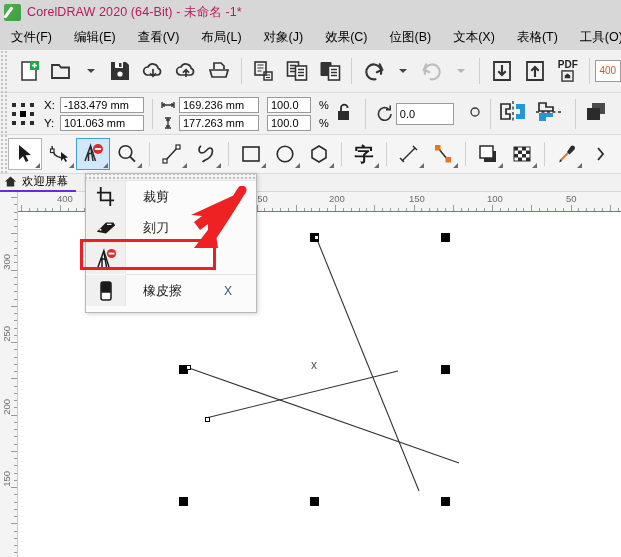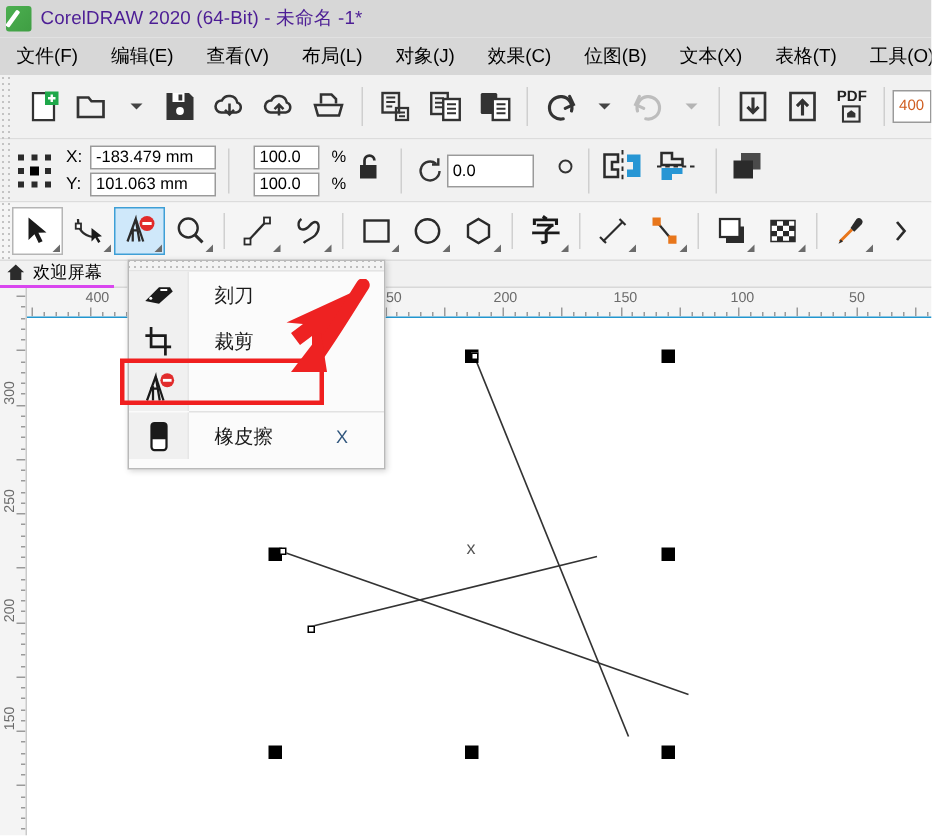--- a/index.html
+++ b/index.html
@@ -20,21 +20,21 @@
   .app-logo {
     width: 17px; height: 17px; border-radius: 2px;
     background: linear-gradient(135deg, #4caf50 0%, #3f9e43 100%);
     position: relative; overflow: hidden;
   }
   .app-logo::after {
     content:""; position:absolute; left:2.5px; top:2px;
     width:3.2px; height:13px; background:#ffffff; transform: rotate(36deg);
     border-radius: 1px;
   }
-  .title-text { font-size: 12.5px; color: #4c1d95; letter-spacing: .1px; }
+  .title-text { font-size: 12.5px; color: #be185d; letter-spacing: .1px; }
 
   
   .menubar {
     position: absolute; left:0; top:25px; width:621px; height:25px;
     background: #d7d7d7; display:flex; align-items:center;
   }
   .menu-item {
     font-size: 12.5px; color: #000; padding: 2px 11px 2px 11px; cursor: default;
     white-space: nowrap;
   }
@@ -97,21 +97,21 @@
 
   
   .tabbar {
     position:absolute; left:0; top:174px; width:621px; height:18px;
     background:#f1f1f1; border-bottom:1px solid #d8d8d8;
     display:flex; align-items:center;
   }
   .doctab {
     display:flex; align-items:center; gap:5px; height:18px;
     padding:0 8px 0 4px; background:#f1f1f1;
-    border-bottom:2px solid #d946ef;
+    border-bottom:2px solid #6d28d9;
     font-size:11.5px; color:#000;
   }
 
   
   .hruler {
     position:absolute; left:18px; top:192px; width:603px; height:20px;
     background:#f4f4f4; border-bottom:1px solid #2196cf; overflow:hidden;
   }
   .hruler .tick { position:absolute; bottom:0; width:1px; background:#9a9a9a; }
   .hruler .lbl { position:absolute; top:1px; font-size:9.5px; color:#6b6b6b; }
@@ -356,20 +356,34 @@
         <span class="fld w84">-183.479 mm</span>
       </div>
       <div class="xy-row">
         <span class="xy-label">Y:</span>
         <span class="fld w84">101.063 mm</span>
       </div>
     </div>
 
     <div class="psep"></div>
 
+    <div class="xy-grid" style="margin-left:0;">
+      <div class="xy-row">
+        <svg width="14" height="12" viewBox="0 0 14 12">
+          <path d="M1 6 h12 M1 3 v6 M13 3 v6 M3 4 l0 4 M11 4 l0 4" stroke="#333" stroke-width="1.4"></path>
+        </svg>
+        <span class="fld w80">169.236 mm</span>
+      </div>
+      <div class="xy-row">
+        <svg width="14" height="12" viewBox="0 0 14 12">
+          <path d="M7 1 v10 M4 1 h6 M4 11 h6 M5 3 h4 M5 9 h4" stroke="#333" stroke-width="1.4"></path>
+        </svg>
+        <span class="fld w80">177.263 mm</span>
+      </div>
+    </div>
 
     <div class="xy-grid">
       <div class="xy-row">
         <span class="fld w44">100.0</span>
         <span class="pct">%</span>
       </div>
       <div class="xy-row">
         <span class="fld w44">100.0</span>
         <span class="pct">%</span>
       </div>
@@ -758,37 +772,37 @@
         <div class="node" style="left: 186px; top: 204px;"></div>
       </div>
     <div class="centerx" style="left:292px; top:146px;">x</div>
   </div>
 
   <div class="flyout">
     <div class="gripper"></div>
 
     <div class="fly-item">
       <span class="fly-icon">
+        <svg width="21" height="21" viewBox="0 0 22 22">
+          <path d="M6 1 V15 H20" fill="none" stroke="#1a1a1a" stroke-width="1.9"></path>
+          <path d="M2 7 H16 V21" fill="none" stroke="#1a1a1a" stroke-width="1.9"></path>
+        </svg>
+      </span>
+      <span class="fly-label">裁剪</span>
+    </div>
+
+    <div class="fly-item">
+      <span class="fly-icon">
         <svg width="22" height="20" viewBox="0 0 24 20">
           <path d="M2 14 L12 4 L20 4 L22 7 L12 16 Z" fill="#1a1a1a"></path>
           <path d="M13 6 L18 6" stroke="#fff" stroke-width="1.3"></path>
           <circle cx="6" cy="12" r="1.1" fill="#fff"></circle>
         </svg>
       </span>
       <span class="fly-label">刻刀</span>
-    </div>
-
-    <div class="fly-item">
-      <span class="fly-icon">
-        <svg width="21" height="21" viewBox="0 0 22 22">
-          <path d="M6 1 V15 H20" fill="none" stroke="#1a1a1a" stroke-width="1.9"></path>
-          <path d="M2 7 H16 V21" fill="none" stroke="#1a1a1a" stroke-width="1.9"></path>
-        </svg>
-      </span>
-      <span class="fly-label">裁剪</span>
     </div>
 
     <div class="fly-item">
       <span class="fly-icon">
         <svg width="22" height="22" viewBox="0 0 22 22">
           <path d="M3 19 L8.8 3 L11.5 19 M5 11 L10.5 11 M7 19 L7 9.5" stroke="#1a1a1a" stroke-width="1.5" fill="none"></path>
           <path d="M8.8 3 L14 19" stroke="#1a1a1a" stroke-width="1.5" fill="none"></path>
           <circle cx="16.5" cy="5.5" r="4.6" fill="#e12b2b"></circle>
           <rect x="13.6" y="4.6" width="5.8" height="1.9" fill="#fff"></rect>
         </svg>

